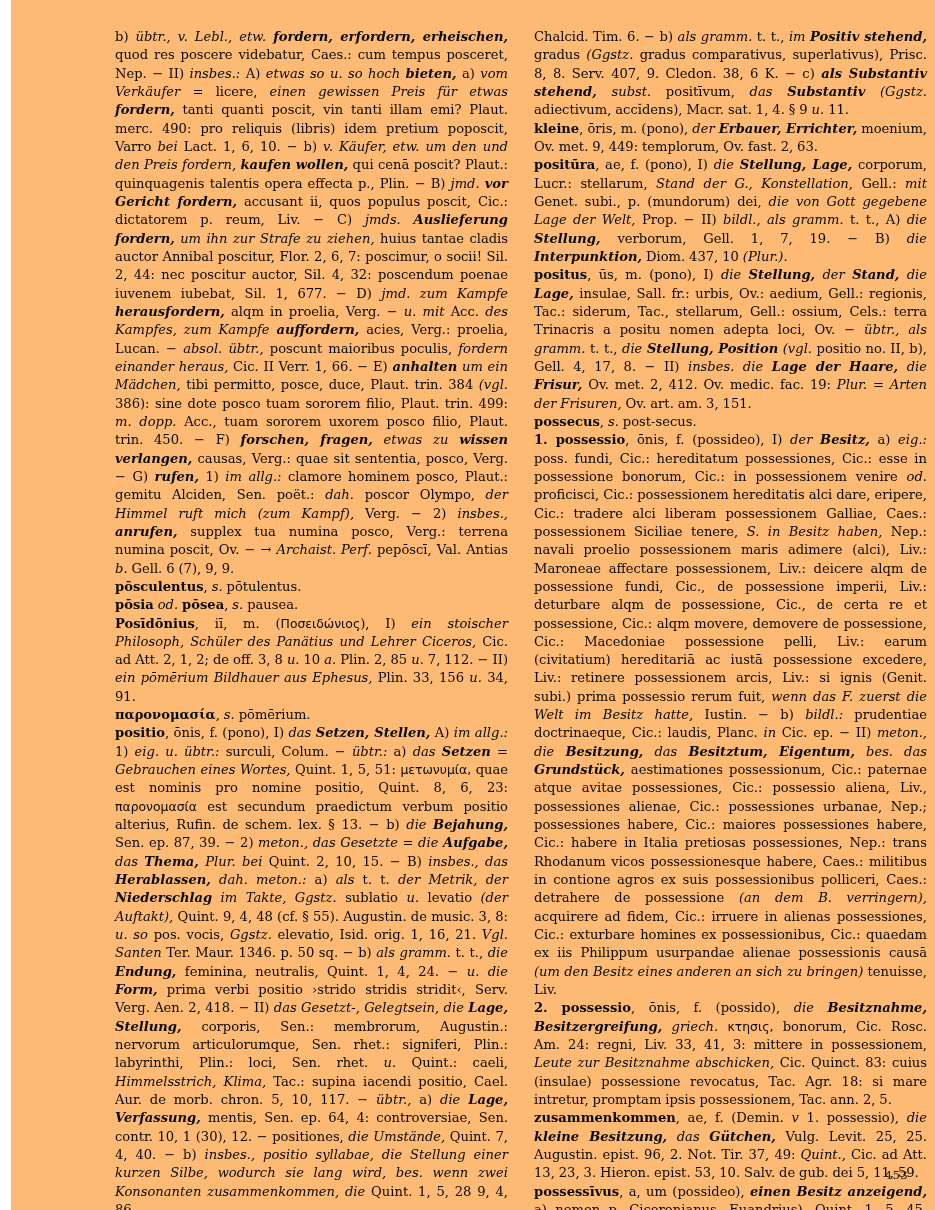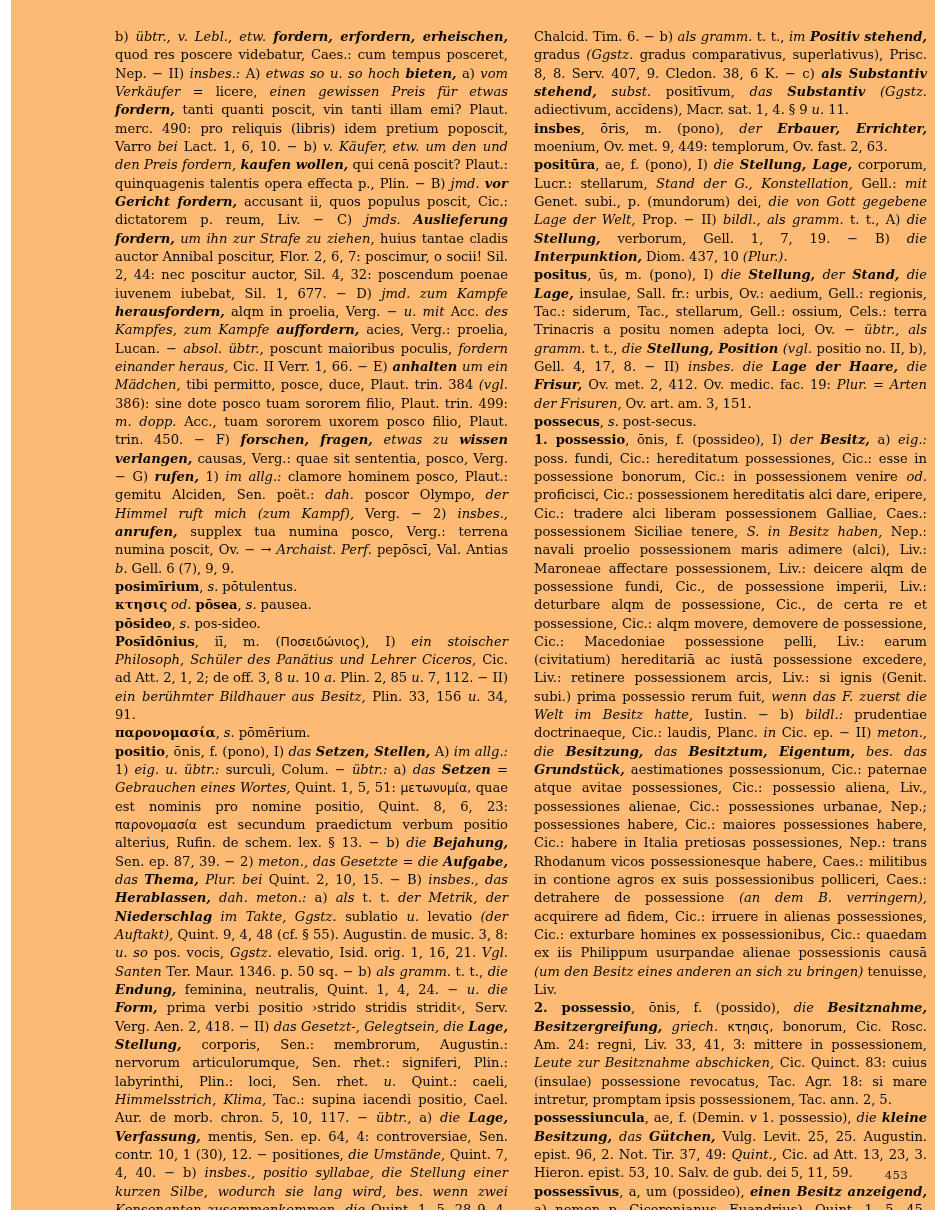--- a/index.html
+++ b/index.html
@@ -65,37 +65,36 @@
 </style>
 </head>
 <body>
 
 <div id="page">
 
   <div class="columns">
 
     <div class="col" id="left-col">
         <p class="entry">b) <i>übtr., v. Lebl., etw.</i> <span class="bi">fordern, erfordern, erheischen,</span> quod res poscere videbatur, Caes.: cum tempus posceret, Nep. − II) <i>insbes.:</i> A) <i>etwas so u. so hoch</i> <span class="bi">bieten,</span> a) <i>vom Verkäufer</i> = licere, <i>einen gewissen Preis für etwas</i> <span class="bi">fordern,</span> tanti quanti poscit, vin tanti illam emi? Plaut. merc. 490: pro reliquis (libris) idem pretium poposcit, Varro <i>bei</i> Lact. 1, 6, 10. − b) <i>v. Käufer, etw. um den und den Preis fordern,</i> <span class="bi">kaufen wollen,</span> qui cenā poscit? Plaut.: quinquagenis talentis opera effecta p., Plin. − B) <i>jmd.</i> <span class="bi">vor Gericht fordern,</span> accusant ii, quos populus poscit, Cic.: dictatorem p. reum, Liv. − C) <i>jmds.</i> <span class="bi">Auslieferung fordern,</span> <i>um ihn zur Strafe zu ziehen,</i> huius tantae cladis auctor Annibal poscitur, Flor. 2, 6, 7: poscimur, o socii! Sil. 2, 44: nec poscitur auctor, Sil. 4, 32: poscendum poenae iuvenem iubebat, Sil. 1, 677. − D) <i>jmd. zum Kampfe</i> <span class="bi">herausfordern,</span> alqm in proelia, Verg. − <i>u. mit</i> Acc. <i>des Kampfes, zum Kampfe</i> <span class="bi">auffordern,</span> acies, Verg.: proelia, Lucan. − <i>absol. übtr.,</i> poscunt maioribus poculis, <i>fordern einander heraus,</i> Cic. II Verr. 1, 66. − E) <span class="bi">anhalten</span> <i>um ein Mädchen,</i> tibi permitto, posce, duce, Plaut. trin. 384 <i>(vgl.</i> 386): sine dote posco tuam sororem filio, Plaut. trin. 499: <i>m. dopp.</i> Acc., tuam sororem uxorem posco filio, Plaut. trin. 450. − F) <span class="bi">forschen, fragen,</span> <i>etwas zu</i> <span class="bi">wissen verlangen,</span> causas, Verg.: quae sit sententia, posco, Verg. − G) <span class="bi">rufen,</span> 1) <i>im allg.:</i> clamore hominem posco, Plaut.: gemitu Alciden, Sen. poët.: <i>dah.</i> poscor Olympo, <i>der Himmel ruft mich (zum Kampf),</i> Verg. − 2) <i>insbes.,</i> <span class="bi">anrufen,</span> supplex tua numina posco, Verg.: terrena numina poscit, Ov. − → <i>Archaist. Perf.</i> pepōscī, Val. Antias <i>b.</i> Gell. 6 (7), 9, 9.</p>
-        <p class="entry"><b>posimīrium</b>, <i>s.</i> pōtulentus.</p>
-        <p class="entry"><b>κτησις</b> <i>od.</i> <b>pōsea</b>, <i>s.</i> pausea.</p>
-        <p class="entry"><b>pōsideo</b>, <i>s.</i> pos-sideo.</p>
-        <p class="entry"><b>Posīdōnius</b>, iī, m. (<span class="gr">Ποσειδώνιος</span>), I) <i>ein stoischer Philosoph, Schüler des Panätius und Lehrer Ciceros,</i> Cic. ad Att. 2, 1, 2; de off. 3, 8 <i>u.</i> 10 <i>a.</i> Plin. 2, 85 <i>u.</i> 7, 112. − II) <i>ein berühmter Bildhauer aus Besitz,</i> Plin. 33, 156 <i>u.</i> 34, 91.</p>
+        <p class="entry"><b>pōsculentus</b>, <i>s.</i> pōtulentus.</p>
+        <p class="entry"><b>pōsia</b> <i>od.</i> <b>pōsea</b>, <i>s.</i> pausea.</p>
+        <p class="entry"><b>Posīdōnius</b>, iī, m. (<span class="gr">Ποσειδώνιος</span>), I) <i>ein stoischer Philosoph, Schüler des Panätius und Lehrer Ciceros,</i> Cic. ad Att. 2, 1, 2; de off. 3, 8 <i>u.</i> 10 <i>a.</i> Plin. 2, 85 <i>u.</i> 7, 112. − II) <i>ein pōmērium Bildhauer aus Ephesus,</i> Plin. 33, 156 <i>u.</i> 34, 91.</p>
         <p class="entry"><b>παρονομασία</b>, <i>s.</i> pōmērium.</p>
         <p class="entry"><b>positio</b>, ōnis, f. (pono), I) <i>das</i> <span class="bi">Setzen, Stellen,</span> A) <i>im allg.:</i> 1) <i>eig. u. übtr.:</i> surculi, Colum. − <i>übtr.:</i> a) <i>das</i> <span class="bi">Setzen</span> <i>= Gebrauchen eines Wortes,</i> Quint. 1, 5, 51: <span class="gr">μετωνυμία,</span> quae est nominis pro nomine positio, Quint. 8, 6, 23: <span class="gr">παρονομασία</span> est secundum praedictum verbum positio alterius, Rufin. de schem. lex. § 13. − b) <i>die</i> <span class="bi">Bejahung,</span> Sen. ep. 87, 39. − 2) <i>meton., das Gesetzte = die</i> <span class="bi">Aufgabe,</span> <i>das</i> <span class="bi">Thema,</span> <i>Plur. bei</i> Quint. 2, 10, 15. − B) <i>insbes., das</i> <span class="bi">Herablassen,</span> <i>dah. meton.:</i> a) <i>als</i> t. t. <i>der Metrik, der</i> <span class="bi">Niederschlag</span> <i>im Takte, Ggstz.</i> sublatio <i>u.</i> levatio <i>(der Auftakt),</i> Quint. 9, 4, 48 (cf. § 55). Augustin. de music. 3, 8: <i>u. so</i> pos. vocis, <i>Ggstz.</i> elevatio, Isid. orig. 1, 16, 21. <i>Vgl. Santen</i> Ter. Maur. 1346. p. 50 sq. − b) <i>als gramm.</i> t. t., <i>die</i> <span class="bi">Endung,</span> feminina, neutralis, Quint. 1, 4, 24. − <i>u. die</i> <span class="bi">Form,</span> prima verbi positio ›strido stridis stridit‹, Serv. Verg. Aen. 2, 418. − II) <i>das Gesetzt-, Gelegtsein, die</i> <span class="bi">Lage, Stellung,</span> corporis, Sen.: membrorum, Augustin.: nervorum articulorumque, Sen. rhet.: signiferi, Plin.: labyrinthi, Plin.: loci, Sen. rhet. <i>u.</i> Quint.: caeli, <i>Himmelsstrich, Klima,</i> Tac.: supina iacendi positio, Cael. Aur. de morb. chron. 5, 10, 117. − <i>übtr.,</i> a) <i>die</i> <span class="bi">Lage, Verfassung,</span> mentis, Sen. ep. 64, 4: controversiae, Sen. contr. 10, 1 (30), 12. − positiones, <i>die Umstände,</i> Quint. 7, 4, 40. − b) <i>insbes., positio syllabae, die Stellung einer kurzen Silbe, wodurch sie lang wird, bes. wenn zwei Konsonanten zusammenkommen, die</i>  Quint. 1, 5, 28  9, 4, 86.</p>
       </div>
 
     <div class="col" id="right-col">
         <p class="entry">Chalcid. Tim. 6. − b) <i>als gramm.</i> t. t., <i>im</i> <span class="bi">Positiv stehend,</span> gradus <i>(Ggstz.</i> gradus comparativus, superlativus), Prisc. 8, 8. Serv. 407, 9. Cledon. 38, 6 K. − c) <span class="bi">als Substantiv stehend,</span> <i>subst.</i> positīvum, <i>das</i> <span class="bi">Substantiv</span> <i>(Ggstz.</i> adiectivum, accĭdens), Macr. sat. 1, 4. § 9 <i>u.</i> 11.</p>
-        <p class="entry"><b>insbes</b>, ōris, m. (pono), <i>der</i> <span class="bi">Erbauer, Errichter,</span> moenium, Ov. met. 9, 449: templorum, Ov. fast. 2, 63.</p>
+        <p class="entry"><b>kleine</b>, ōris, m. (pono), <i>der</i> <span class="bi">Erbauer, Errichter,</span> moenium, Ov. met. 9, 449: templorum, Ov. fast. 2, 63.</p>
         <p class="entry"><b>positūra</b>, ae, f. (pono), I) <i>die</i> <span class="bi">Stellung, Lage,</span> corporum, Lucr.: stellarum, <i>Stand der G., Konstellation,</i> Gell.: <i>mit</i> Genet. subi., p. (mundorum) dei, <i>die von Gott gegebene Lage der Welt,</i> Prop. − II) <i>bildl., als gramm.</i> t. t., A) <i>die</i> <span class="bi">Stellung,</span> verborum, Gell. 1, 7, 19. − B) <i>die</i> <span class="bi">Interpunktion,</span> Diom. 437, 10 <i>(Plur.).</i></p>
         <p class="entry"><b>positus</b>, ūs, m. (pono), I) <i>die</i> <span class="bi">Stellung,</span> <i>der</i> <span class="bi">Stand,</span> <i>die</i> <span class="bi">Lage,</span> insulae, Sall. fr.: urbis, Ov.: aedium, Gell.: regionis, Tac.: siderum, Tac., stellarum, Gell.: ossium, Cels.: terra Trinacris a positu nomen adepta loci, Ov. − <i>übtr., als gramm.</i> t. t., <i>die</i> <span class="bi">Stellung, Position</span> <i>(vgl.</i> positio no. II, b), Gell. 4, 17, 8. − II) <i>insbes. die</i> <span class="bi">Lage der Haare,</span> <i>die</i> <span class="bi">Frisur,</span> Ov. met. 2, 412. Ov. medic. fac. 19: <i>Plur. = Arten der Frisuren,</i> Ov. art. am. 3, 151.</p>
         <p class="entry"><b>possecus</b>, <i>s.</i> post-secus.</p>
         <p class="entry"><b>1. possessio</b>, ōnis, f. (possideo), I) <i>der</i> <span class="bi">Besitz,</span> a) <i>eig.:</i> poss. fundi, Cic.: hereditatum possessiones, Cic.: esse in possessione bonorum, Cic.: in possessionem venire <i>od.</i> proficisci, Cic.: possessionem hereditatis alci dare, eripere, Cic.: tradere alci liberam possessionem Galliae, Caes.: possessionem Siciliae tenere, <i>S. in Besitz haben,</i> Nep.: navali proelio possessionem maris adimere (alci), Liv.: Maroneae affectare possessionem, Liv.: deicere alqm de possessione fundi, Cic., de possessione imperii, Liv.: deturbare alqm de possessione, Cic., de certa re et possessione, Cic.: alqm movere, demovere de possessione, Cic.: Macedoniae possessione pelli, Liv.: earum (civitatium) hereditariā ac iustā possessione excedere, Liv.: retinere possessionem arcis, Liv.: si ignis (Genit. subi.) prima possessio rerum fuit, <i>wenn das F. zuerst die Welt im Besitz hatte,</i> Iustin. − b) <i>bildl.:</i> prudentiae doctrinaeque, Cic.: laudis, Planc. <i>in</i> Cic. ep. − II) <i>meton., die</i> <span class="bi">Besitzung,</span> <i>das</i> <span class="bi">Besitztum, Eigentum,</span> <i>bes. das</i> <span class="bi">Grundstück,</span> aestimationes possessionum, Cic.: paternae atque avitae possessiones, Cic.: possessio aliena, Liv., possessiones alienae, Cic.: possessiones urbanae, Nep.; possessiones habere, Cic.: maiores possessiones habere, Cic.: habere in Italia pretiosas possessiones, Nep.: trans Rhodanum vicos possessionesque habere, Caes.: militibus in contione agros ex suis possessionibus polliceri, Caes.: detrahere de possessione <i>(an dem B. verringern),</i> acquirere ad fidem, Cic.: irruere in alienas possessiones, Cic.: exturbare homines ex possessionibus, Cic.: quaedam ex iis Philippum usurpandae alienae possessionis causā <i>(um den Besitz eines anderen an sich zu bringen)</i> tenuisse, Liv.</p>
         <p class="entry"><b>2. possessio</b>, ōnis, f. (possido), <i>die</i> <span class="bi">Besitznahme, Besitzergreifung,</span> <i>griech.</i> <span class="gr">κτησις,</span> bonorum, Cic. Rosc. Am. 24: regni, Liv. 33, 41, 3: mittere in possessionem, <i>Leute zur Besitznahme abschicken,</i> Cic. Quinct. 83: cuius (insulae) possessione revocatus, Tac. Agr. 18: si mare intretur, promptam ipsis possessionem, Tac. ann. 2, 5.</p>
-        <p class="entry"><b>possessiuncula</b>, ae, f. (Demin. <i>v</i> 1. possessio), <i>die</i> <span class="bi">kleine Besitzung,</span> <i>das</i> <span class="bi">Gütchen,</span> Vulg. Levit. 25, 25. Augustin. epist. 96, 2. Not. Tir. 37, 49: <i>Quint.,</i> Cic. ad Att. 13, 23, 3. Hieron. epist. 53, 10. Salv. de gub. dei 5, 11, 59.</p>
+        <p class="entry"><b>zusammenkommen</b>, ae, f. (Demin. <i>v</i> 1. possessio), <i>die</i> <span class="bi">kleine Besitzung,</span> <i>das</i> <span class="bi">Gütchen,</span> Vulg. Levit. 25, 25. Augustin. epist. 96, 2. Not. Tir. 37, 49: <i>Quint.,</i> Cic. ad Att. 13, 23, 3. Hieron. epist. 53, 10. Salv. de gub. dei 5, 11, 59.</p>
         <p class="entry"><b>possessīvus</b>, a, um (possideo), <span class="bi">einen Besitz anzeigend,</span> a) nomen p.  Ciceronianus, Euandrius), Quint. 1, 5, 45. Charis. 155, 2. − b) casus p.,   Prisc. 5, 72.</p>
       </div>
 
   </div>
 
   <div class="folio">453</div>
 
 </div>
 
 </body></html>

